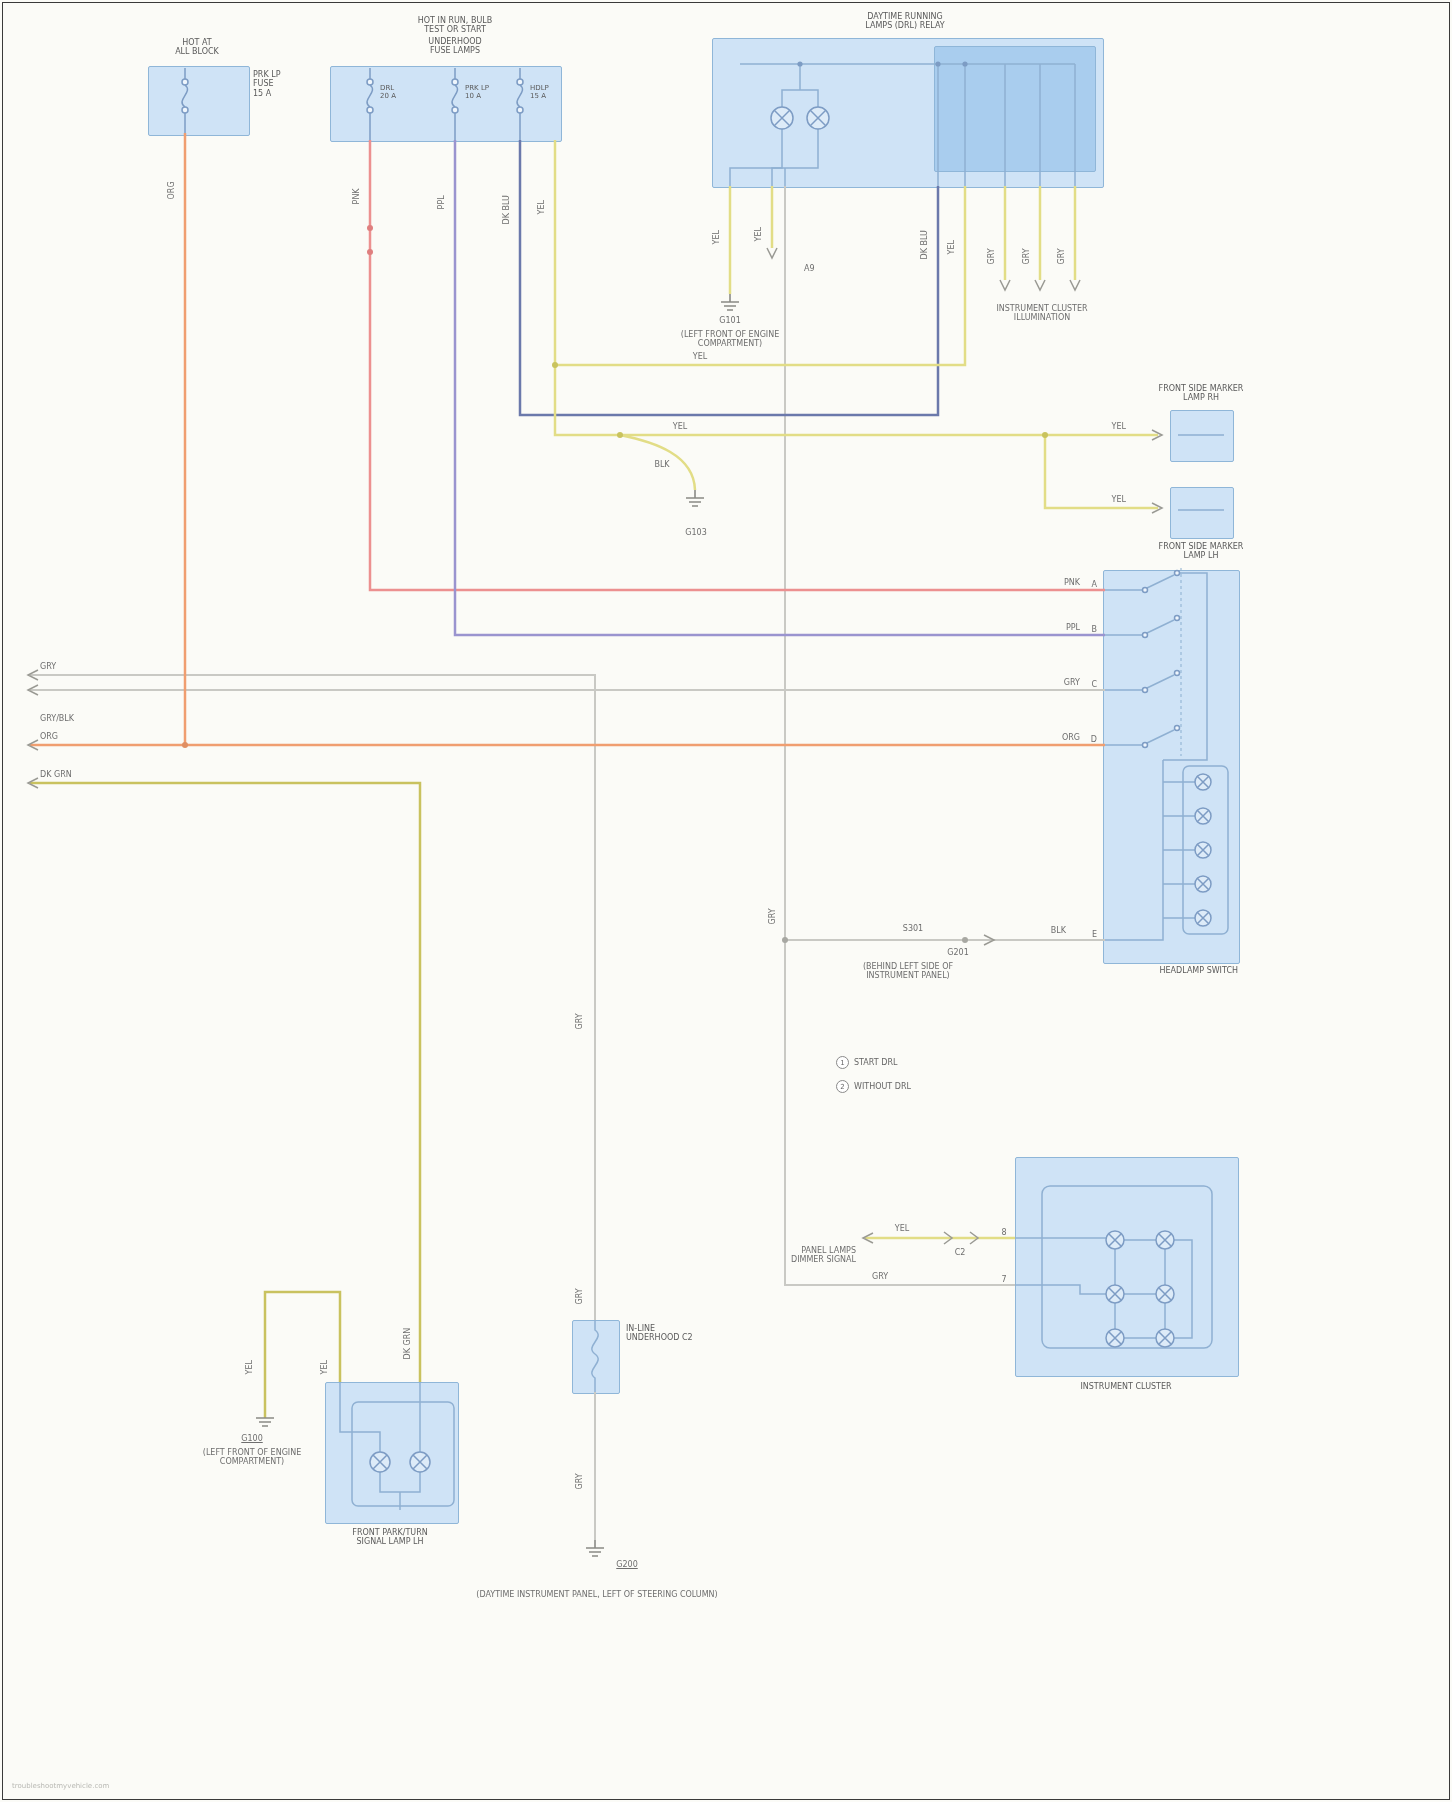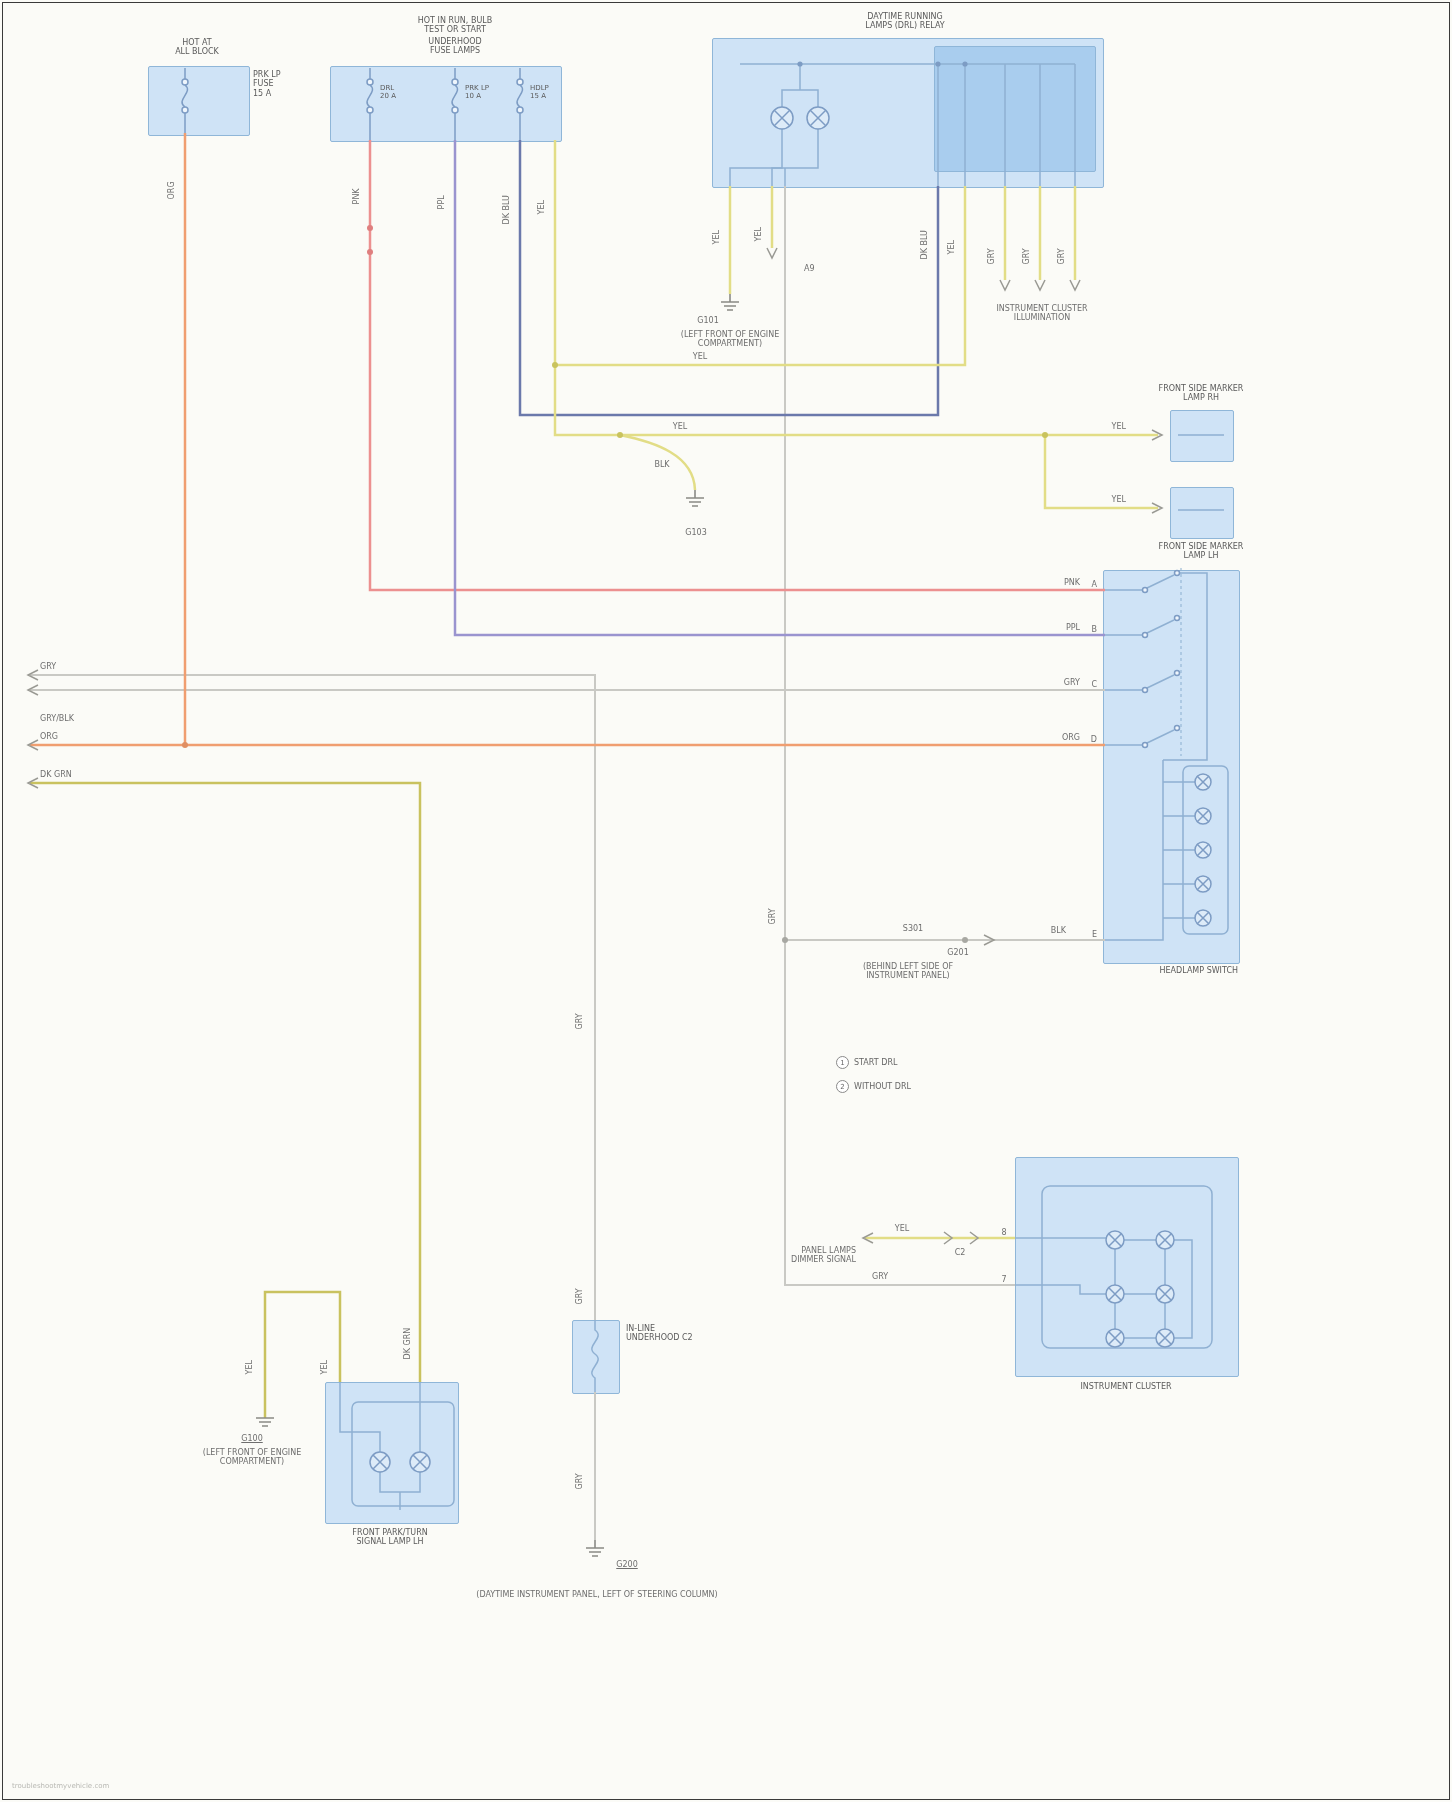--- a/index.html
+++ b/index.html
@@ -247,21 +247,21 @@
       <span class="wl ar" style="left: 1080px; top: 623px;">PPL</span>
       <span class="wl ar" style="left: 1080px; top: 678px;">GRY</span>
       <span class="wl ar" style="left: 1080px; top: 733px;">ORG</span>
       <span class="wl ar" style="left: 1066px; top: 926px;">BLK</span>
       <span class="wl ac" style="left: 700px; top: 352px;">YEL</span>
       <span class="wl ac" style="left: 680px; top: 422px;">YEL</span>
       <span class="wl ar" style="left: 1126px; top: 422px;">YEL</span>
       <span class="wl ar" style="left: 1126px; top: 495px;">YEL</span>
       <span class="wl ac" style="left: 662px; top: 460px;">BLK</span>
       <span class="wl ac" style="left: 696px; top: 528px;">G103</span>
-      <span class="wl ac" style="left: 708px; top: 316px;">G101</span>
+      <span class="wl ac" style="left: 730px; top: 316px;">G101</span>
       <span class="wl ac" style="left: 730px; top: 330px;">(LEFT FRONT OF ENGINE
 COMPARTMENT)</span>
       <span class="wl ac" style="left: 900px; top: 924px; margin-left: 13px;">S301</span>
       <span class="wl ac" style="left: 958px; top: 948px;">G201</span>
       <span class="wl ac" style="left: 908px; top: 962px;">(BEHIND LEFT SIDE OF
 INSTRUMENT PANEL)</span>
       <span class="wl ac" style="left: 1042px; top: 304px;">INSTRUMENT CLUSTER
 ILLUMINATION</span>
       <span class="wl" style="left: 40px; top: 662px;">GRY</span>
       <span class="wl" style="left: 40px; top: 678px; margin-top: 36px;">GRY/BLK</span>

